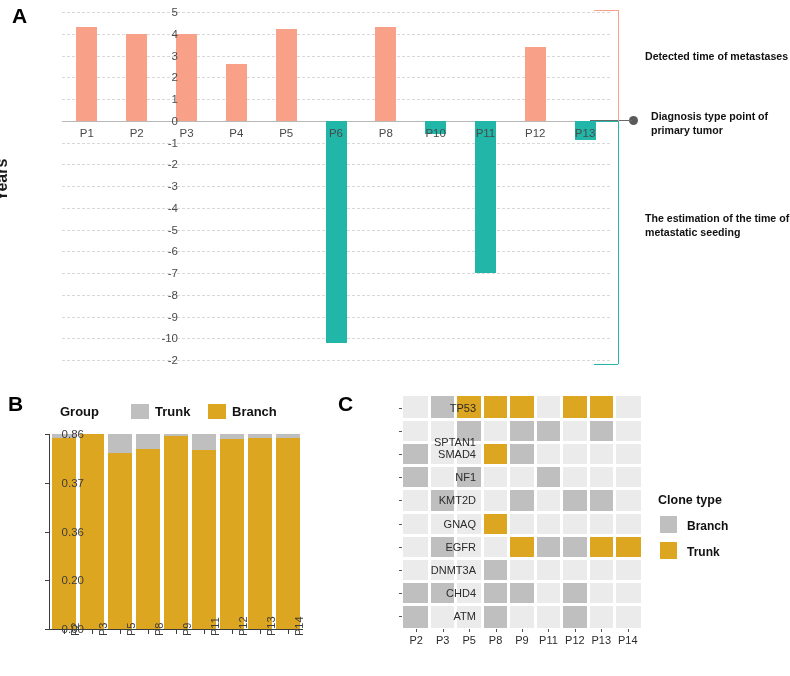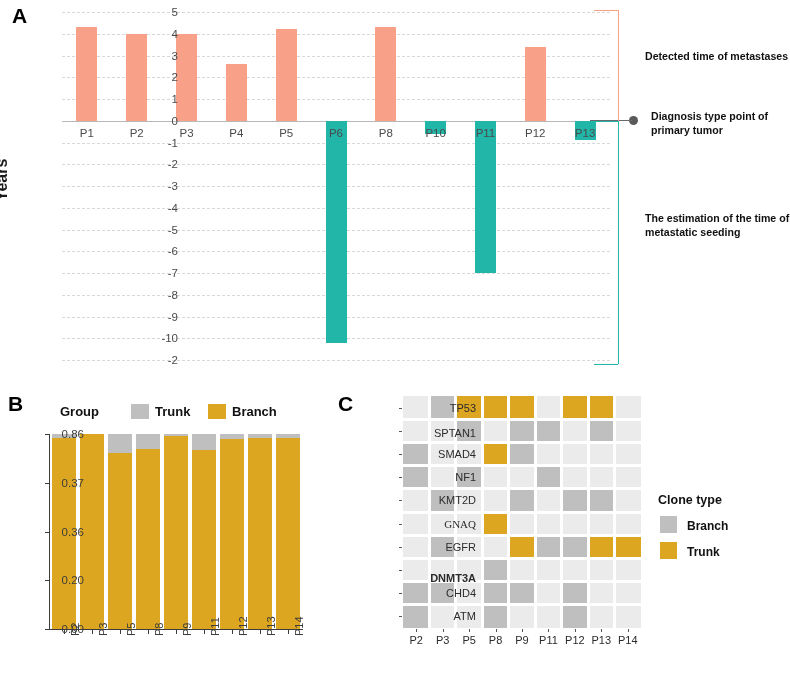--- a/index.html
+++ b/index.html
@@ -280,33 +280,33 @@
       <div style="position: absolute; left: 0px; top: 184.1px; height: 3px; width: 238px; background: rgb(255, 255, 255);"></div>
       <div style="position: absolute; left: 0px; top: 207.3px; height: 3px; width: 238px; background: rgb(255, 255, 255);"></div>
     </div>
   <div class="c-legend-title" style="left:328px;top:111px;">Clone type</div>
   <div class="c-legend-key" style="left: 330px; top: 134px; background: rgb(191, 191, 191);" id="c-key-0"></div>
   <div class="c-legend-lbl" style="left:357px;top:137px;" id="c-lbl-0">Branch</div>
   <div class="c-legend-key" style="left: 330px; top: 160px; background: rgb(221, 166, 32);" id="c-key-1"></div>
   <div class="c-legend-lbl" style="left:357px;top:163px;" id="c-lbl-1">Trunk</div>
 <div class="c-rowlabel" style="top: 25.6px;">TP53</div>
     <div class="c-rowtick" style="position: absolute; left: 69px; top: 25.6px; width: 3px; border-top: 1px solid rgb(85, 85, 85);"></div>
-    <div class="c-rowlabel" style="top: 51px;">SPTAN1</div>
+    <div class="c-rowlabel" style="top: 60px;">SPTAN1</div>
     <div class="c-rowtick" style="position: absolute; left: 69px; top: 48.8px; width: 3px; border-top: 1px solid rgb(85, 85, 85);"></div>
     <div class="c-rowlabel" style="top: 72px;">SMAD4</div>
     <div class="c-rowtick" style="position: absolute; left: 69px; top: 72px; width: 3px; border-top: 1px solid rgb(85, 85, 85);"></div>
     <div class="c-rowlabel" style="top: 95.2px;">NF1</div>
     <div class="c-rowtick" style="position: absolute; left: 69px; top: 95.2px; width: 3px; border-top: 1px solid rgb(85, 85, 85);"></div>
     <div class="c-rowlabel" style="top: 118.4px;">KMT2D</div>
     <div class="c-rowtick" style="position: absolute; left: 69px; top: 118.4px; width: 3px; border-top: 1px solid rgb(85, 85, 85);"></div>
-    <div class="c-rowlabel" style="top: 141.6px; font-family: Liberation Serif, serif;">GNAQ</div>
+    <div class="c-rowlabel" style="top: 141.6px;">GNAQ</div>
     <div class="c-rowtick" style="position: absolute; left: 69px; top: 141.6px; width: 3px; border-top: 1px solid rgb(85, 85, 85);"></div>
     <div class="c-rowlabel" style="top: 164.8px;">EGFR</div>
     <div class="c-rowtick" style="position: absolute; left: 69px; top: 164.8px; width: 3px; border-top: 1px solid rgb(85, 85, 85);"></div>
-    <div class="c-rowlabel" style="top: 196px; font-weight: bold;">DNMT3A</div>
+    <div class="c-rowlabel" style="top: 188px;">DNMT3A</div>
     <div class="c-rowtick" style="position: absolute; left: 69px; top: 188px; width: 3px; border-top: 1px solid rgb(85, 85, 85);"></div>
     <div class="c-rowlabel" style="top: 211.2px;">CHD4</div>
     <div class="c-rowtick" style="position: absolute; left: 69px; top: 211.2px; width: 3px; border-top: 1px solid rgb(85, 85, 85);"></div>
     <div class="c-rowlabel" style="top: 234.4px;">ATM</div>
     <div class="c-rowtick" style="position: absolute; left: 69px; top: 234.4px; width: 3px; border-top: 1px solid rgb(85, 85, 85);"></div>
     <div class="c-collabel" style="left: 86.2222px; top: 252px;">P2</div>
     <div class="c-coltick" style="position: absolute; left: 86.2222px; top: 247px; height: 3px; border-left: 1px solid rgb(85, 85, 85);"></div>
     <div class="c-collabel" style="left: 112.667px; top: 252px;">P3</div>
     <div class="c-coltick" style="position: absolute; left: 112.667px; top: 247px; height: 3px; border-left: 1px solid rgb(85, 85, 85);"></div>
     <div class="c-collabel" style="left: 139.111px; top: 252px;">P5</div>

